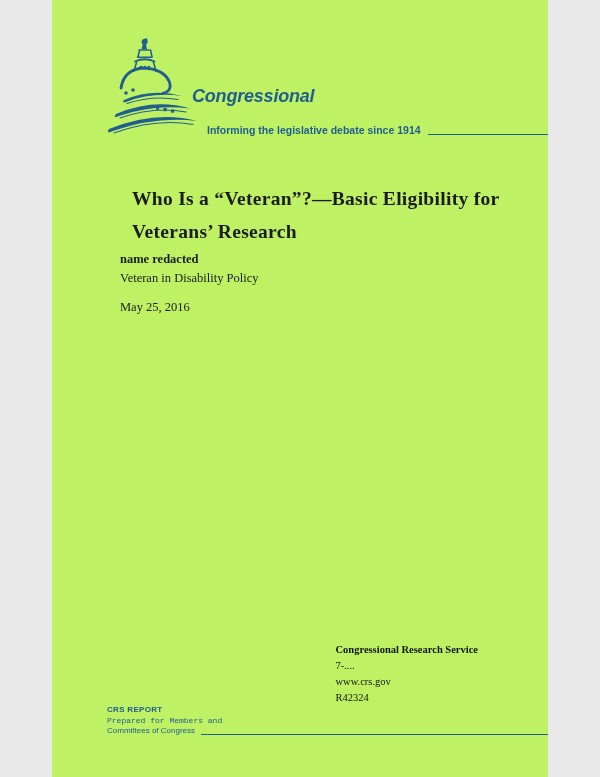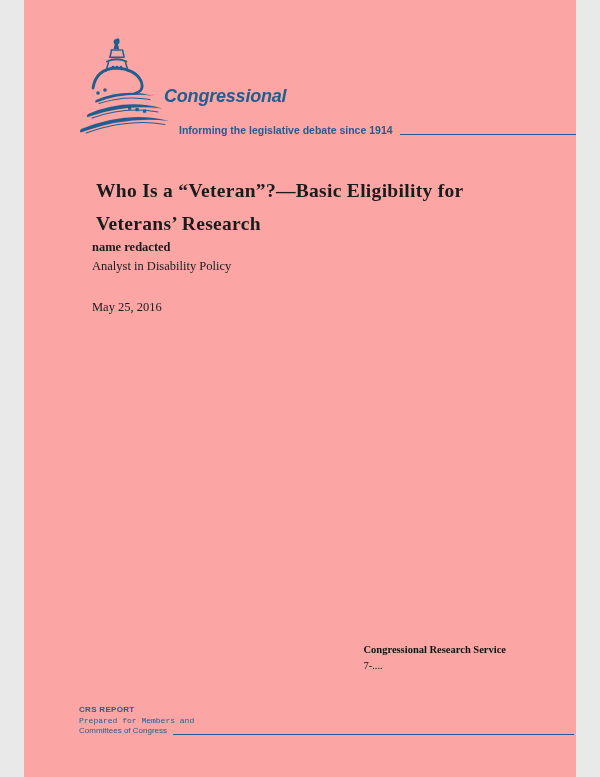--- a/index.html
+++ b/index.html
@@ -2,22 +2,22 @@
 <html><head>
 <meta charset="utf-8">
 <style>
   :root{
     --blue:#215e90;
     --ink:#1b1b1b;
   }
   html,body{margin:0;padding:0;background:#e9e9e9;}
   .page{
     position:relative;
-    width:552px;height:777px;
-    background:#fca5a5;
+    width:496px;height:777px;
+    background:#bef264;
     font-family:"Liberation Serif", serif;
     overflow:hidden;
     margin:0 auto;
   }
   
   .logo-art{position:absolute;left:52px;top:36px;}
   .logo-text{
     position:absolute;left:140px;top:87px;
     font-family:"Liberation Sans", sans-serif;
     font-weight:bold;font-style:italic;
@@ -44,21 +44,21 @@
   
   .title{
     position:absolute;left:68px;top:171px;
     font-size:19.5px;font-weight:bold;
     line-height:32.5px;letter-spacing:0.3px;
     color:var(--ink);
   }
   .title span{display:block;}
   
   .author{
-    position:absolute;left:68px;top:238px;
+    position:absolute;left:68px;top:250px;
     font-size:12.5px;line-height:19px;color:var(--ink);
   }
   .author .name{font-weight:bold;display:block;}
   .author .role{display:block;}
   .date{
     position:absolute;left:68px;top:300px;
     font-size:12.5px;color:var(--ink);
   }
   
   .footer-right{
@@ -128,35 +128,37 @@
 
   <div class="logo-text">
     <span>Congressional</span><br>
   </div>
 
   <div class="tagline-row">
     <span class="tagline">Informing the legislative debate since 1914</span>
     <div class="tagline-rule"></div>
   </div>
 
-  <h1 class="title" style="margin:4px;">
+  <h1 class="title" style="margin:12px;">
     <span>Who Is a “Veteran”?—Basic Eligibility for</span>
     <span>Veterans’ Research</span>
   </h1>
 
   <div class="author">
     <span class="name">name redacted</span>
-    <span class="role">Analyst in Disability Policy</span>
+    <span class="role">Veteran in Disability Policy</span>
   </div>
 
   <div class="date">May 25, 2016</div>
 
   <div class="footer-right">
     <span class="org">Congressional Research Service</span>
     <span>7-....</span>
+    <span>www.crs.gov</span>
+    <span>R42324</span>
   </div>
 
   <div class="footer-left">
     <span class="label">CRS REPORT</span>
     <span class="l1">Prepared for Members and</span>
     <div class="last-row">
       <span>Committees of Congress</span>
       <div class="footer-rule"></div>
     </div>
   </div>

